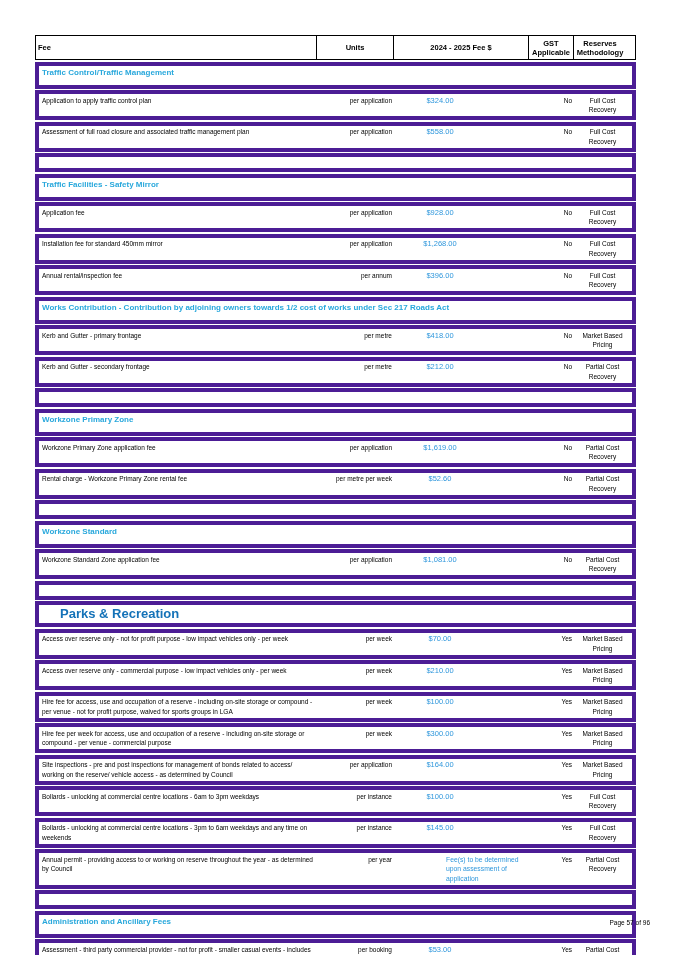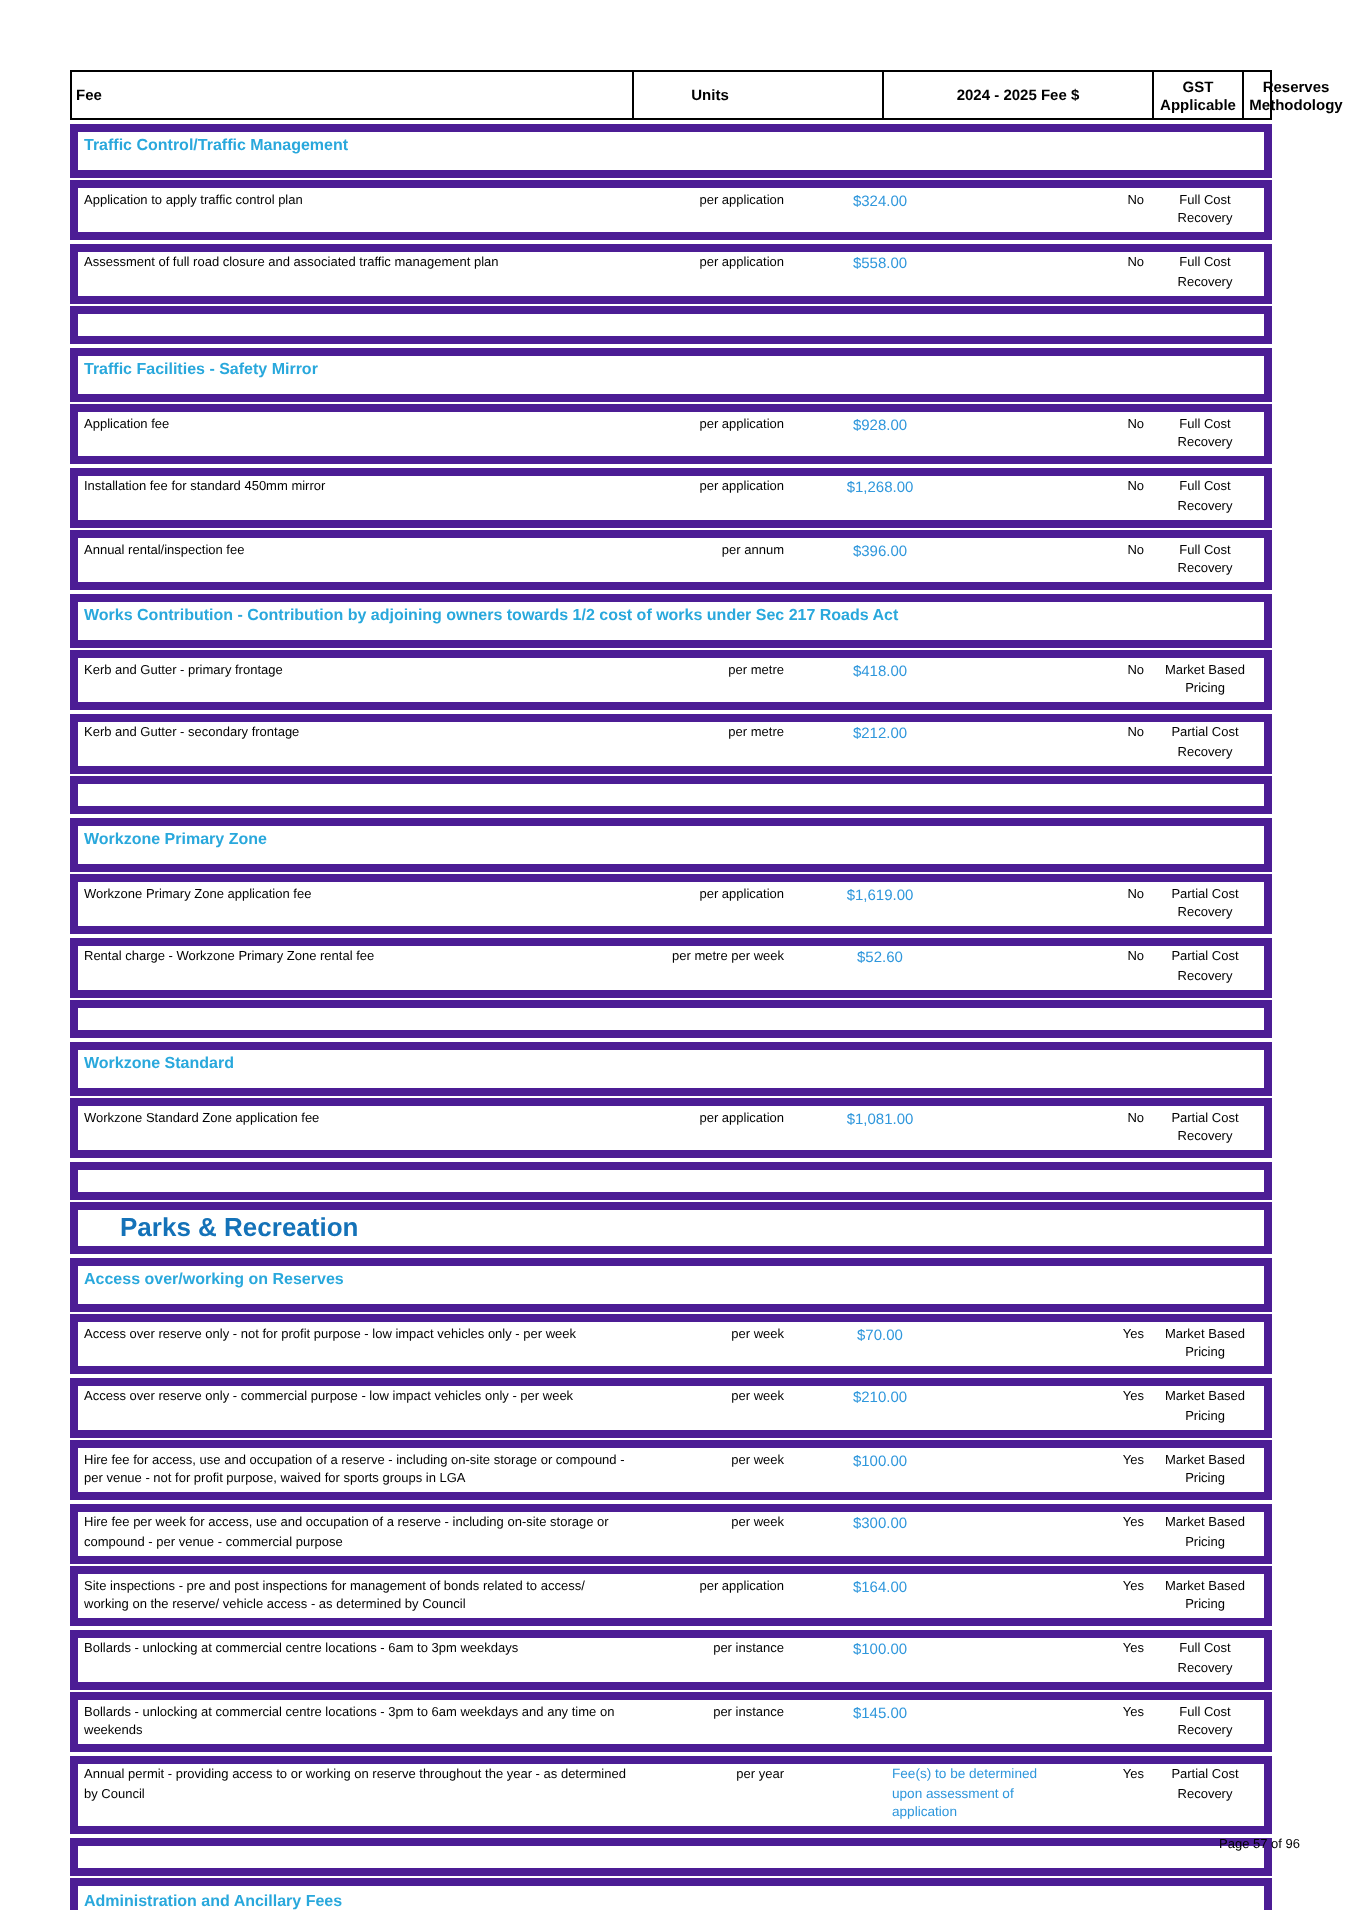--- a/index.html
+++ b/index.html
@@ -36,21 +36,21 @@
     font-weight: bold;
     line-height: 9px;
     display: flex;
     align-items: center;
     justify-content: center;
     text-align: center;
     border-left: 1.5px solid #000;
   }
   .th-fee     { flex: 0 0 280px; justify-content: flex-start; text-align: left; border-left: none; }
   .th-units   { flex: 0 0 77px; }
-  .th-amount  { flex: 0 0 135px; margin-left: 48px; }
+  .th-amount  { flex: 0 0 135px; }
   .th-gst     { flex: 0 0 45px; }
   .th-pricing { flex: 0 0 53px; }
   
   .box, .row {
     border: 4px solid #4c1d95;
     margin-top: 1.5px;
     background: #fff;
     box-sizing: border-box;
   }
   .title-box { min-height: 27px; padding: 2.5px 3px; }
@@ -200,23 +200,20 @@
           <div class="cell c-fee">Workzone Standard Zone application fee</div>
           <div class="cell c-units">per application</div>
           <div class="cell c-amount">$1,081.00</div>
           <div class="cell c-gst">No</div>
           <div class="cell c-pricing">Partial Cost Recovery</div>
         </div>
         <div class="box spacer-box"></div>
         <div class="box major-box">
           <div class="major-title">Parks &amp; Recreation</div>
         </div>
-        <div class="box title-box">
-          <div class="section-title">Access over/working on Reserves</div>
-        </div>
         <div class="row">
           <div class="cell c-fee">Access over reserve only - not for profit purpose - low impact vehicles only - per week</div>
           <div class="cell c-units">per week</div>
           <div class="cell c-amount">$70.00</div>
           <div class="cell c-gst">Yes</div>
           <div class="cell c-pricing">Market Based Pricing</div>
         </div>
         <div class="row">
           <div class="cell c-fee">Access over reserve only - commercial purpose - low impact vehicles only - per week</div>
           <div class="cell c-units">per week</div>

